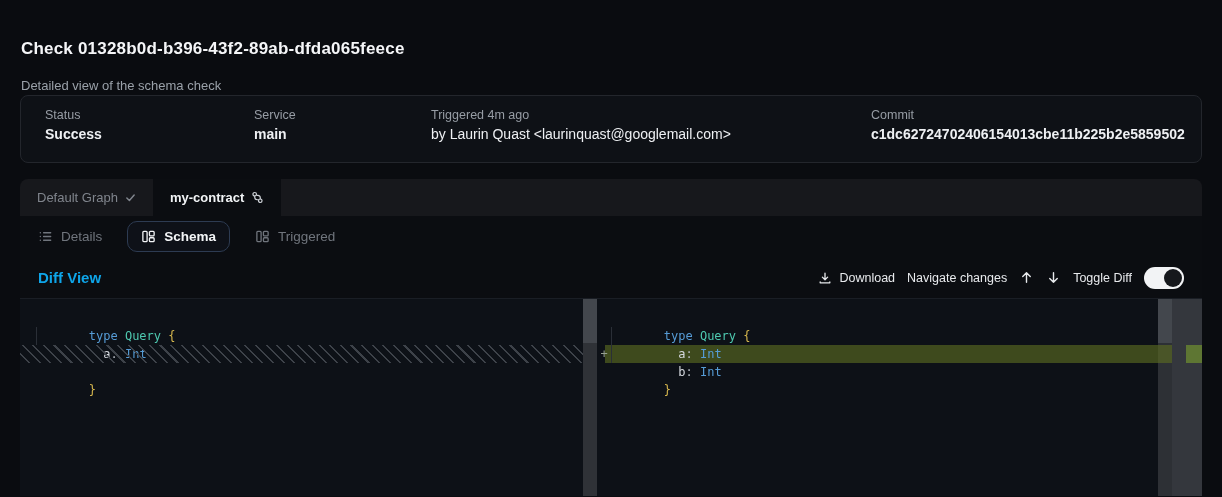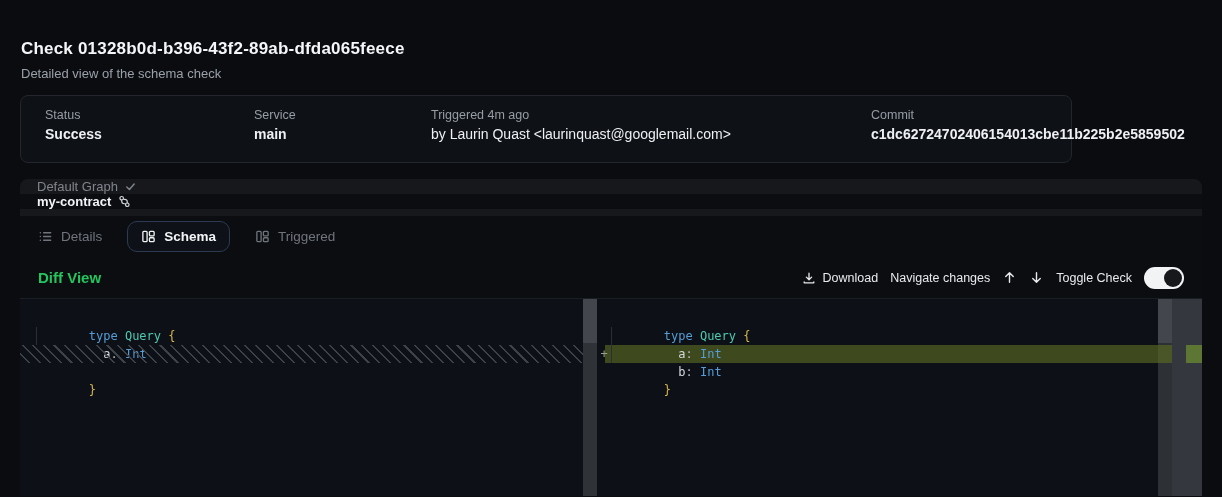--- a/index.html
+++ b/index.html
@@ -4,48 +4,48 @@
 <style>
   * { margin:0; padding:0; box-sizing:border-box; }
   html,body { background:#07090c; }
   .page {
     position:relative; width:1222px; height:497px; overflow:hidden;
     background:#0a0c10; font-family:"Liberation Sans", sans-serif; color:#e7e9ec;
   }
   
   .hdr { position:absolute; left:21px; top:26px; }
   .hdr-title { font-size:17px; font-weight:700; color:#f5f6f8; letter-spacing:.2px;margin-top:13px; }
-  .hdr-sub { margin-top:7px; font-size:13px; color:#9aa1a9; }
+  .hdr-sub { margin-top:19px; font-size:13px; color:#9aa1a9; }
   
   .card {
-    position:absolute; left:20px; top:95px; width:1052px; height:68px;
+    position:absolute; left:20px; top:95px; width:1182px; height:68px;
     background:#0e1116; border:1px solid #23262c; border-radius:8px;
   }
   .card-col { position:absolute; top:0; height:100%; }
   .card-label { position:absolute; top:12px; font-size:12.5px; color:#979da5; white-space:nowrap; }
   .card-value { position:absolute; top:30px; font-size:14px; color:#eef0f3; white-space:nowrap; }
   .bold { font-weight:700; }
   
   .panel { position:absolute; left:20px; top:179px; width:1182px; height:318px;
            border-radius:8px 8px 0 0; overflow:hidden; }
-  .tabstrip { height:37px; background:#17181c; display:flex; align-items:stretch;flex-direction:column; }
+  .tabstrip { height:37px; background:#17181c; display:flex; align-items:stretch; }
   .gtab { display:flex; align-items:center; gap:7px; padding:0 17px; font-size:13px;
           color:#80858d; cursor:pointer; white-space:nowrap; }
   .gtab.active { background:#0b0d11; color:#f2f4f6; font-weight:600; }
   .viewtabs { height:41px; background:#0b0d11; display:flex; align-items:center;
               padding-left:18px; gap:25px; }
   .vtab { display:flex; align-items:center; gap:8px; font-size:13.5px; color:#70757d;
           cursor:pointer; white-space:nowrap;text-align:center; }
   .vtab.active {
     color:#f3f5f7; font-weight:600; border:1px solid #2d3b52; background:#0e1118;
     border-radius:10px; padding:7px 13px;
   }
   .toolbar { height:42px; background:#0b0d11; border-bottom:1px solid #1a1e25;
              display:flex; align-items:center; justify-content:space-between; padding:0 18px; }
-  .tb-title { font-size:15px; font-weight:700; color:#22c55e; }
+  .tb-title { font-size:15px; font-weight:700; color:#0ea5e9; }
   .tb-right { display:flex; align-items:center; gap:12px; }
   .tb-item { display:flex; align-items:center; gap:7px; font-size:12.5px; color:#e8eaed;
              cursor:pointer; white-space:nowrap; }
   .tb-arrow { display:flex; align-items:center; cursor:pointer; }
   .toggle { position:relative; width:40px; height:22px; border-radius:11px; background:#f2f3f5; cursor:pointer; }
   .toggle .knob { position:absolute; right:2px; top:2px; width:18px; height:18px;
                   border-radius:50%; background:#16181c; }
   
   .editor { position:relative; height:197px; background:#0d1117;
             font-family:"DejaVu Sans Mono", monospace; font-size:12px; }
@@ -182,21 +182,21 @@
           </span>
         </div>
         <div class="tb-arrow">
           <span class="icon">
             <svg width="15" height="15" viewBox="0 0 16 16" fill="none" stroke="#e8eaed" stroke-width="1.5" stroke-linecap="round" stroke-linejoin="round">
                 <path d="M8 3v10M4 9l4 4 4-4"></path>
               </svg>
           </span>
         </div>
         <div class="tb-item">
-          <span>Toggle Check</span>
+          <span>Toggle Diff</span>
         </div>
         <div class="toggle">
           <div class="knob"></div>
         </div>
       </div>
     </div>
 
     <div class="editor">
 
       <div class="code-line left-line" style="top:10px;">

